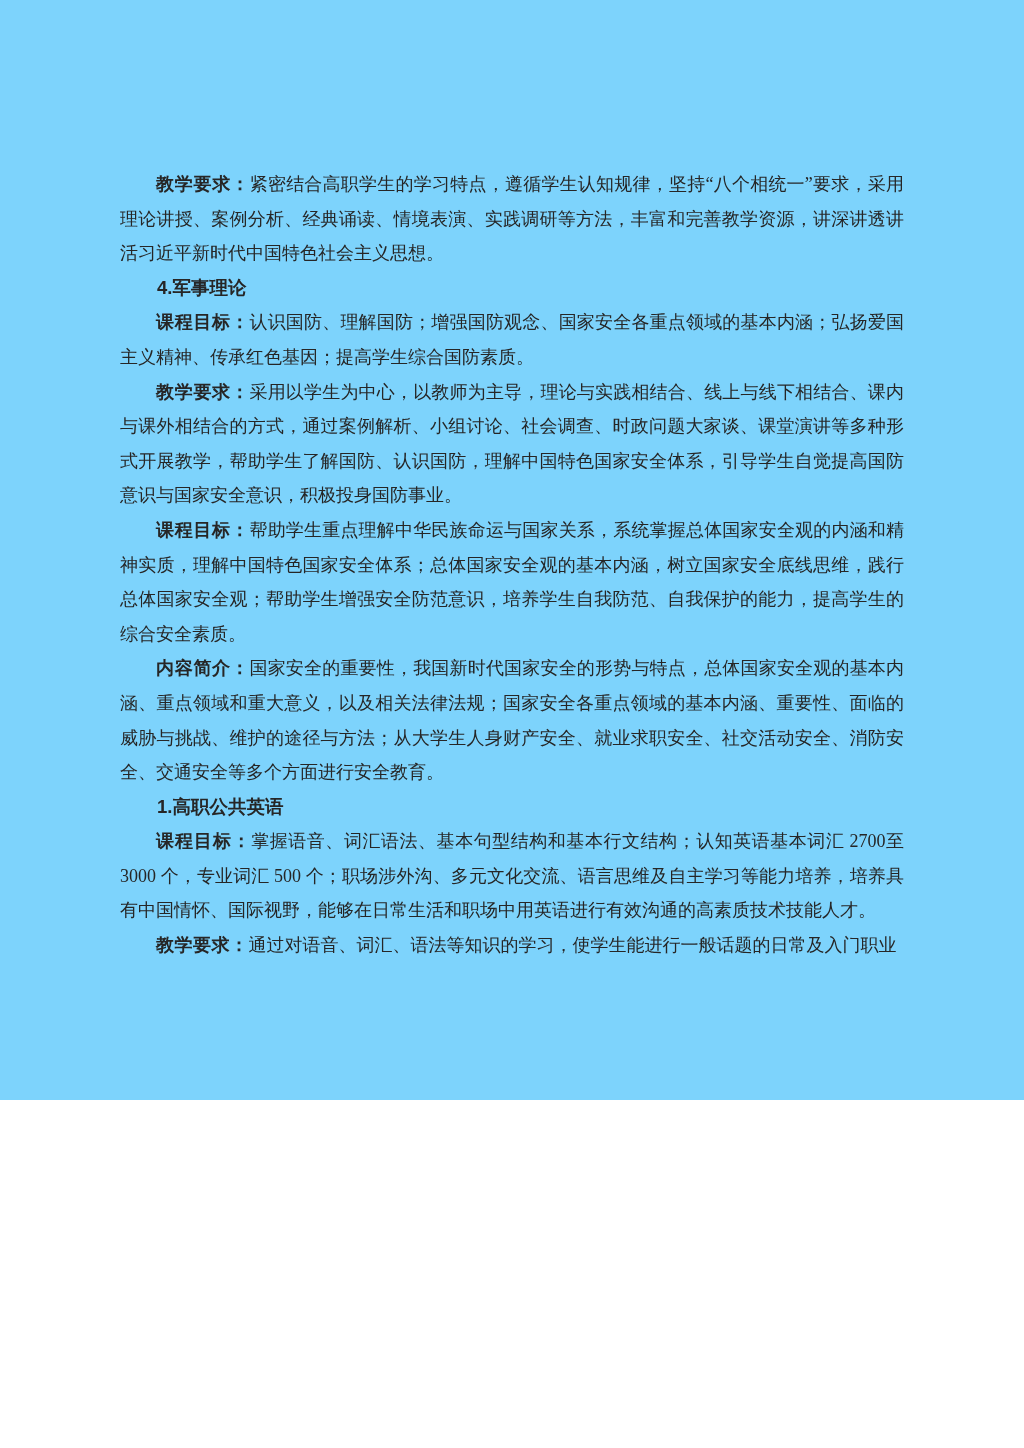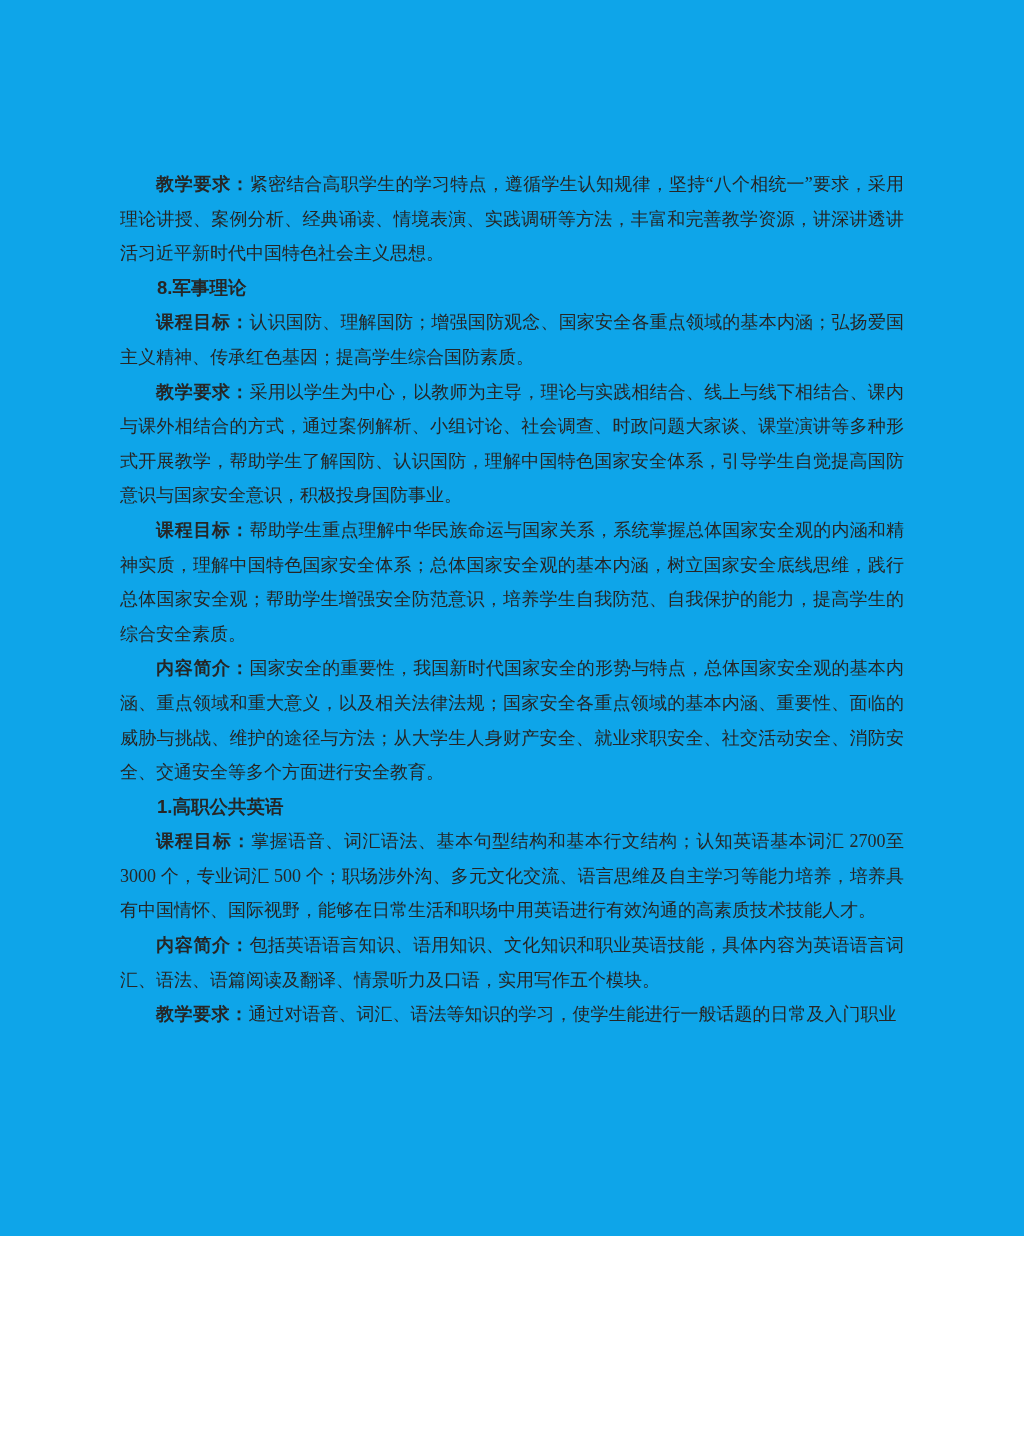--- a/index.html
+++ b/index.html
@@ -3,22 +3,22 @@
 <meta charset="utf-8">
 <style>
   html, body {
     margin: 0;
     padding: 0;
     background: #ffffff;
   }
   .page {
     position: relative;
     width: 1024px;
-    height: 1236px;
-    background: #0ea5e9;
+    height: 1100px;
+    background: #7dd3fc;
     overflow: hidden;
     color: #222222;
   }
   .content {
     position: absolute;
     left: 120px;
     top: 167px;
     width: 784px;
     font-family: "Liberation Serif", "DejaVu Serif", serif;
     font-size: 18px;
@@ -55,37 +55,36 @@
   }
 </style>
 </head>
 <body>
 
 <div class="page">
   <main class="content">
 
     <p><span class="para-label">教学要求：</span><span>紧密结合高职学生的学习特点，遵循学生认知规律，坚持“八个相统一”要求，采用理论讲授、案例分析、经典诵读、情境表演、实践调研等方法，丰富和完善教学资源，讲深讲透讲活习近平新时代中国特色社会主义思想。</span></p>
 
-    <h3 class="section-heading">8.军事理论</h3>
+    <h3 class="section-heading">4.军事理论</h3>
 
     <p><span class="para-label">课程目标：</span><span>认识国防、理解国防；增强国防观念、国家安全各重点领域的基本内涵；弘扬爱国主义精神、传承红色基因；提高学生综合国防素质。</span></p>
 
 
     <p><span class="para-label">教学要求：</span><span>采用以学生为中心，以教师为主导，理论与实践相结合、线上与线下相结合、课内与课外相结合的方式，通过案例解析、小组讨论、社会调查、时政问题大家谈、课堂演讲等多种形式开展教学，帮助学生了解国防、认识国防，理解中国特色国家安全体系，引导学生自觉提高国防意识与国家安全意识，积极投身国防事业。</span></p>
 
 
     <p><span class="para-label">课程目标：</span><span>帮助学生重点理解中华民族命运与国家关系，系统掌握总体国家安全观的内涵和精神实质，理解中国特色国家安全体系；总体国家安全观的基本内涵，树立国家安全底线思维，践行总体国家安全观；帮助学生增强安全防范意识，培养学生自我防范、自我保护的能力，提高学生的综合安全素质。</span></p>
 
     <p><span class="para-label">内容简介：</span><span>国家安全的重要性，我国新时代国家安全的形势与特点，总体国家安全观的基本内涵、重点领域和重大意义，以及相关法律法规；国家安全各重点领域的基本内涵、重要性、面临的威胁与挑战、维护的途径与方法；从大学生人身财产安全、就业求职安全、社交活动安全、消防安全、交通安全等多个方面进行安全教育。</span></p>
 
 
     <h3 class="section-heading">1.高职公共英语</h3>
 
     <p><span class="para-label">课程目标：</span><span>掌握语音、词汇语法、基本句型结构和基本行文结构；认知英语基本词汇 2700至3000 个，专业词汇 500 个；职场涉外沟、多元文化交流、语言思维及自主学习等能力培养，培养具有中国情怀、国际视野，能够在日常生活和职场中用英语进行有效沟通的高素质技术技能人才。</span></p>
 
-    <p><span class="para-label">内容简介：</span><span>包括英语语言知识、语用知识、文化知识和职业英语技能，具体内容为英语语言词汇、语法、语篇阅读及翻译、情景听力及口语，实用写作五个模块。</span></p>
 
     <p><span class="para-label">教学要求：</span><span>通过对语音、词汇、语法等知识的学习，使学生能进行一般话题的日常及入门职业</span></p>
 
   </main>
 
   <footer class="page-footer">— 7 —</footer>
 </div>
 
 </body></html>

